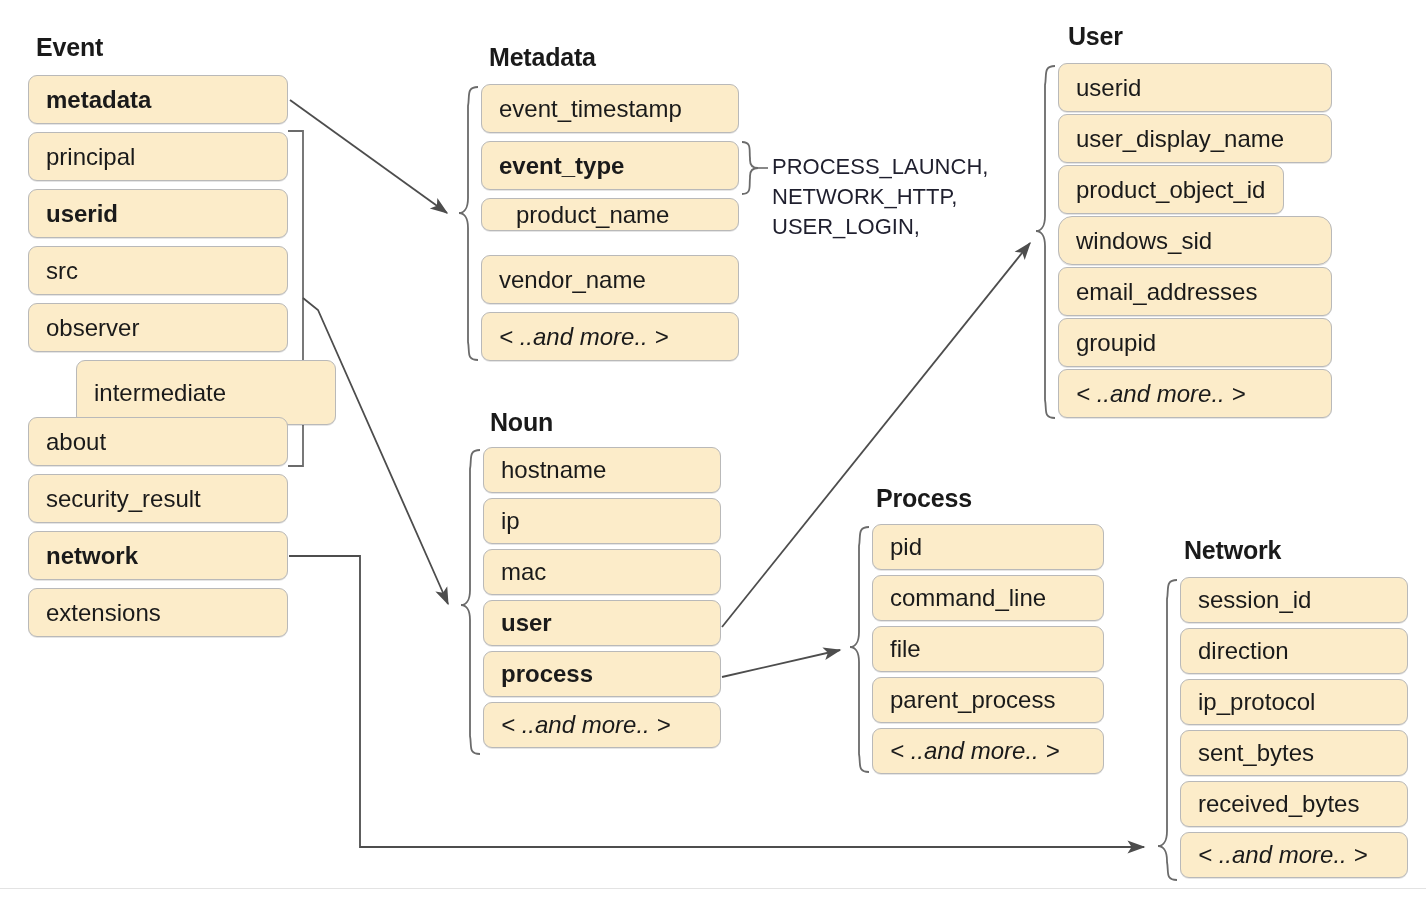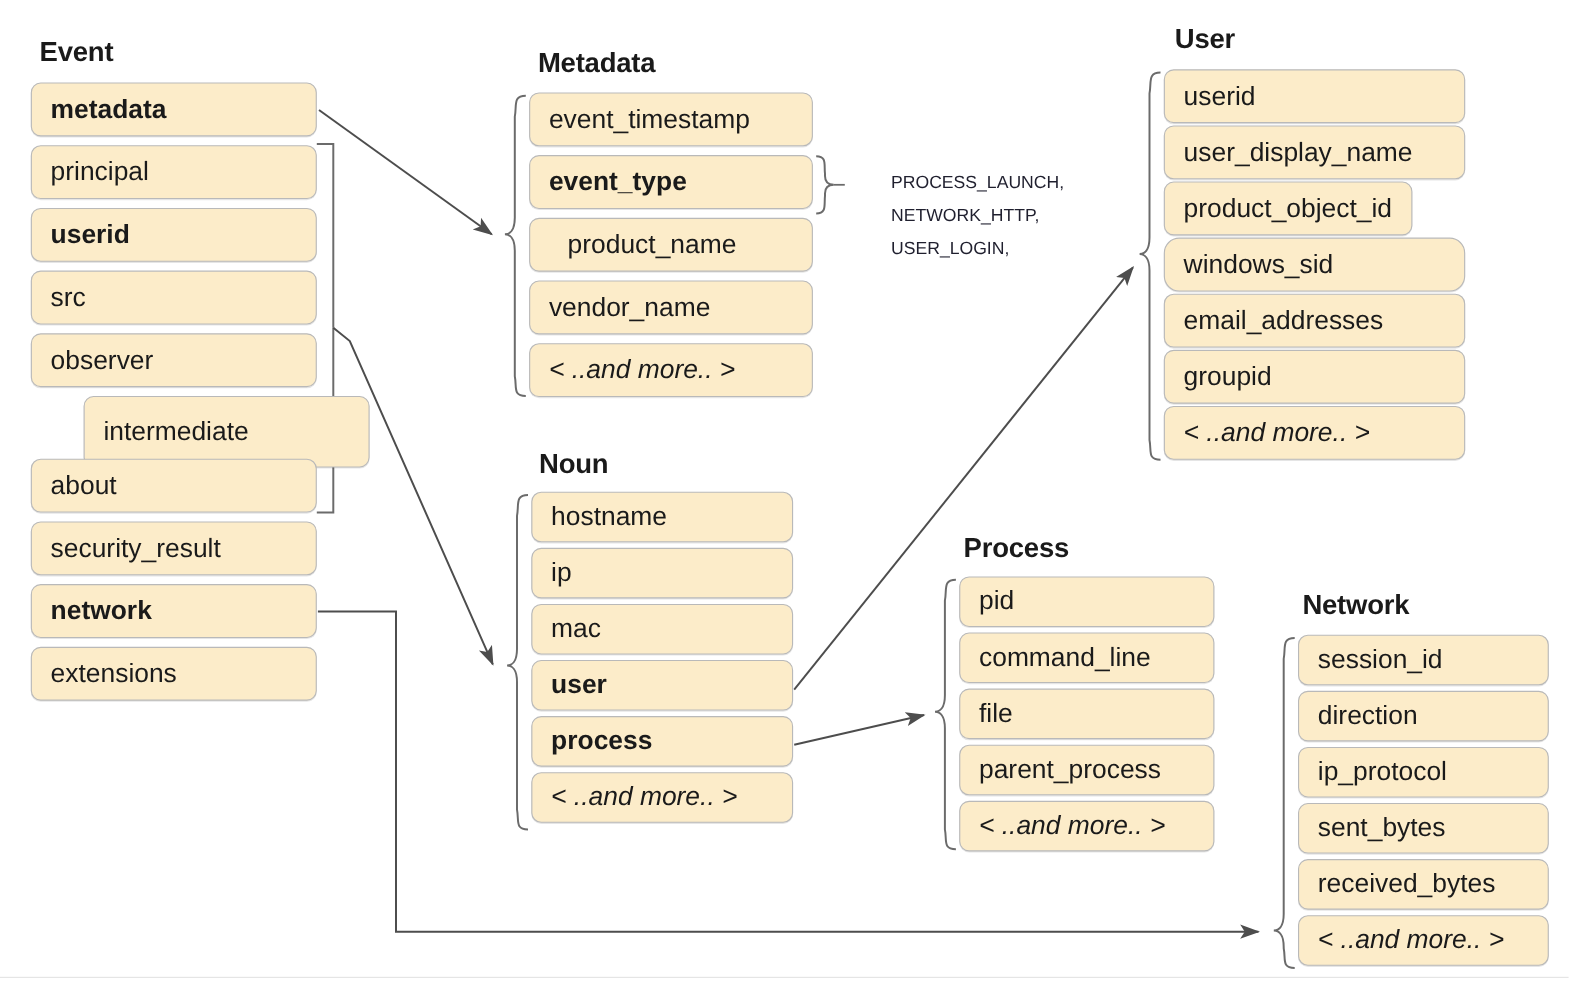--- a/index.html
+++ b/index.html
@@ -31,25 +31,24 @@
     display:flex;
     align-items:center;
     padding-left:17px;
     white-space:nowrap;
     box-shadow:0 1px 0 rgba(0,0,0,0.10);
   }
   .field.bold{font-weight:bold;}
   .field.italic{font-style:italic;}
   .annot{
     position:absolute;
-    font-size:16px;
+    font-size:22px;
     color:#1f1f2e;
     line-height:30px;
     white-space:pre;
-    margin-left:38px;
   }
   .baseline{
     position:absolute;
     left:0;top:888px;width:1426px;height:1px;
     background:#e3e3e3;
   }
 </style>
 </head>
 <body>
 
@@ -116,21 +115,21 @@
       <div class="field" style="left: 28px; top: 246px; width: 260px; height: 49px;">src</div>
       <div class="field" style="left: 28px; top: 303px; width: 260px; height: 49px;">observer</div>
       <div class="field" style="left: 28px; top: 360px; width: 260px; height: 65px; margin-left: 48px;">intermediate</div>
       <div class="field" style="left: 28px; top: 417px; width: 260px; height: 49px;">about</div>
       <div class="field" style="left: 28px; top: 474px; width: 260px; height: 49px;">security_result</div>
       <div class="field bold" style="left: 28px; top: 531px; width: 260px; height: 49px;">network</div>
       <div class="field" style="left: 28px; top: 588px; width: 260px; height: 49px;">extensions</div>
       <div class="group-title" style="left: 489px; top: 43px;">Metadata</div>
       <div class="field" style="left: 481px; top: 84px; width: 258px; height: 49px;">event_timestamp</div>
       <div class="field bold" style="left: 481px; top: 141px; width: 258px; height: 49px;">event_type</div>
-      <div class="field" style="left: 481px; top: 198px; width: 258px; height: 49px; padding-left: 34px;">product_name</div>
+      <div class="field" style="left: 481px; top: 198px; width: 258px; height: 33px; padding-left: 34px;">product_name</div>
       <div class="field" style="left: 481px; top: 255px; width: 258px; height: 49px;">vendor_name</div>
       <div class="field italic" style="left: 481px; top: 312px; width: 258px; height: 49px;">&lt; ..and more.. &gt;</div>
       <div class="group-title" style="left: 1068px; top: 22px;">User</div>
       <div class="field" style="left: 1058px; top: 63px; width: 274px; height: 49px;">userid</div>
       <div class="field" style="left: 1058px; top: 114px; width: 274px; height: 49px;">user_display_name</div>
       <div class="field" style="left: 1058px; top: 165px; width: 226px; height: 49px;">product_object_id</div>
       <div class="field" style="left: 1058px; top: 216px; width: 274px; height: 49px; border-radius: 14px;">windows_sid</div>
       <div class="field" style="left: 1058px; top: 267px; width: 274px; height: 49px;">email_addresses</div>
       <div class="field" style="left: 1058px; top: 318px; width: 274px; height: 49px;">groupid</div>
       <div class="field italic" style="left: 1058px; top: 369px; width: 274px; height: 49px;">&lt; ..and more.. &gt;</div>

